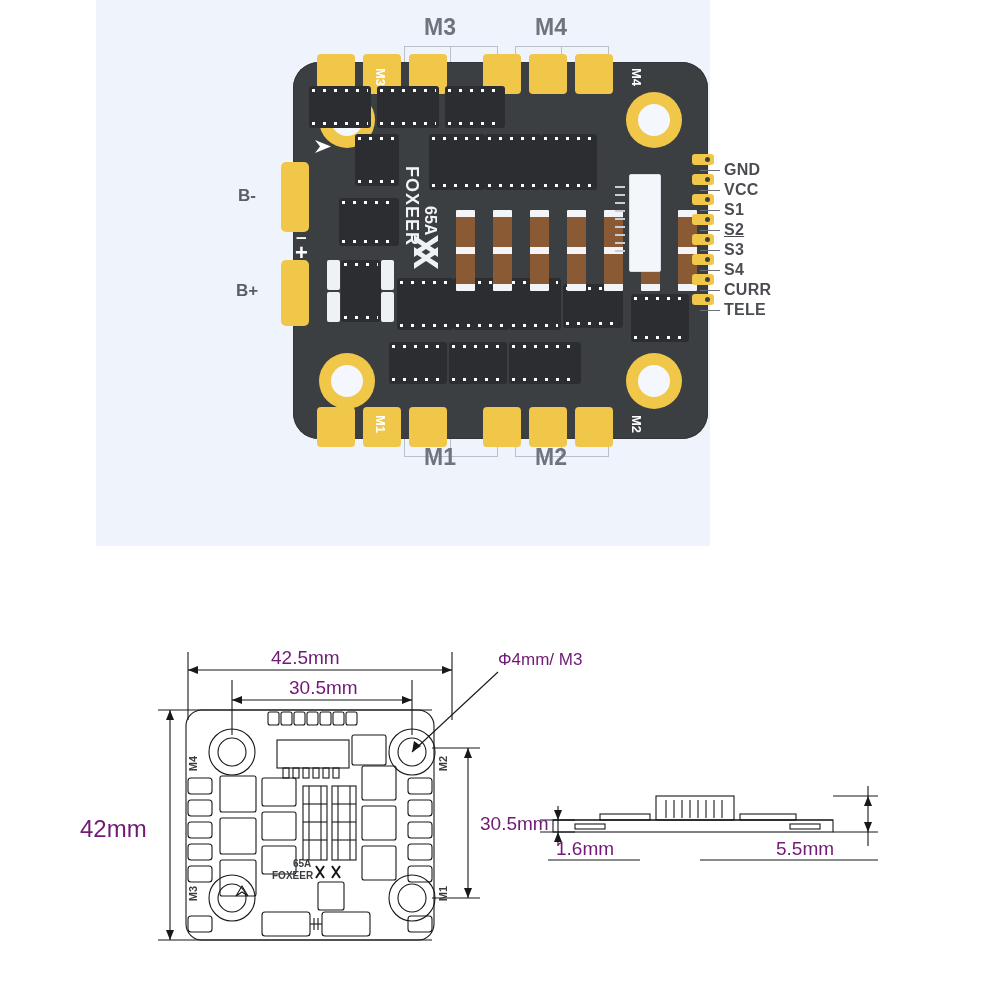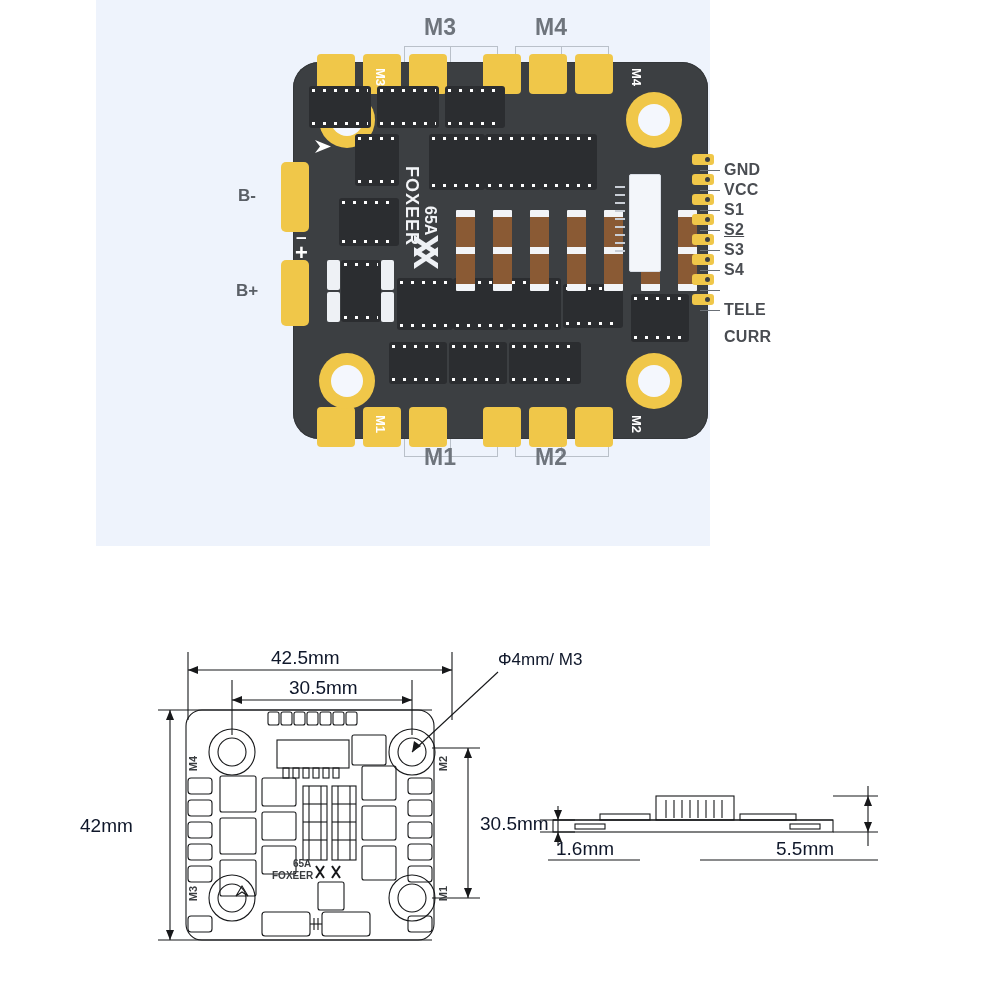--- a/index.html
+++ b/index.html
@@ -57,21 +57,21 @@
 
   
   .brk{position:absolute;border:1.5px solid #b9c0c9;border-bottom:none;}
   .brk-dn{position:absolute;border:1.5px solid #b9c0c9;border-top:none;}
   .mcall{position:absolute;font-size:23px;font-weight:bold;color:#6e747c;}
 
   .term{position:absolute;font-size:17px;font-weight:bold;color:#5a5f66;}
 
   
   #draw{position:absolute;left:0;top:600px;width:1000px;height:400px;}
-  .dimtext{position:absolute;font-size:17px;color:#0f172a;white-space:nowrap;}
+  .dimtext{position:absolute;font-size:17px;color:#701a75;white-space:nowrap;}
 </style>
 </head>
 <body>
 
 <div id="top-panel"></div>
 
 <div class="brk" style="left:404px;top:46px;width:92px;height:20px;"></div>
 <div class="brk" style="left:450px;top:46px;width:0;height:20px;border-left:1.5px solid #b9c0c9;border-right:none;"></div>
 <div class="mcall" style="left:424px;top:14px;">M3</div>
 
@@ -193,21 +193,21 @@
 <div class="pinline" style="left:700px;top:270px;width:20px;"></div>
 <div class="pinline" style="left:700px;top:290px;width:20px;"></div>
 <div class="pinline" style="left:700px;top:310px;width:20px;"></div>
 
 <div class="pinlabel" style="left:724px;top:161px;">GND</div>
 <div class="pinlabel" style="left:724px;top:181px;">VCC</div>
 <div class="pinlabel" style="left:724px;top:201px;">S1</div>
 <div class="pinlabel" style="left:724px;top:221px;text-decoration:underline;">S2</div>
 <div class="pinlabel" style="left:724px;top:241px;">S3</div>
 <div class="pinlabel" style="left:724px;top:261px;">S4</div>
-<div class="pinlabel" style="left:724px;top:281px;margin-top:47px;">CURR</div>
+<div class="pinlabel" style="left:724px;top:281px;">CURR</div>
 <div class="pinlabel" style="left:724px;top:301px;">TELE</div>
 
 <div id="draw">
 <svg width="1000" height="400" viewBox="0 0 1000 400">
   <g stroke="#17181a" fill="none" stroke-width="1.1">
 
     <line x1="188" y1="52" x2="188" y2="120"></line>
     <line x1="452" y1="52" x2="452" y2="120"></line>
     <line x1="232" y1="80" x2="232" y2="135"></line>
     <line x1="412" y1="80" x2="412" y2="135"></line>
@@ -342,21 +342,21 @@
     <path d="M868 232 l-4 -10 h8 z" fill="#17181a" stroke="none"></path>
 
     <line x1="548" y1="260" x2="640" y2="260"></line>
     <line x1="700" y1="260" x2="878" y2="260"></line>
   </g>
 </svg>
 
   
   <div class="dimtext" style="left:265px;top:47px;font-size:19px;background:#fff;padding:0 6px;">42.5mm</div>
   <div class="dimtext" style="left:283px;top:77px;font-size:19px;background:#fff;padding:0 6px;">30.5mm</div>
-  <div class="dimtext" style="left:80px;top:215px;font-size:19px;">42mm</div>
+  <div class="dimtext" style="left:80px;top:215px;font-size:24px;">42mm</div>
   <div class="dimtext" style="left:480px;top:213px;font-size:19px;">30.5mm</div>
   <div class="dimtext" style="left:498px;top:50px;font-size:17px;">Φ4mm/ M3</div>
   <div class="dimtext" style="left:556px;top:238px;font-size:19px;">1.6mm</div>
   <div class="dimtext" style="left:776px;top:238px;font-size:19px;">5.5mm</div>
 
   
   <div style="position:absolute;left:187px;top:156px;font-size:11px;font-weight:bold;color:#3a3d40;
               writing-mode:vertical-rl;transform:rotate(180deg);">M4</div>
   <div style="position:absolute;left:437px;top:156px;font-size:11px;font-weight:bold;color:#3a3d40;
               writing-mode:vertical-rl;transform:rotate(180deg);">M2</div>

